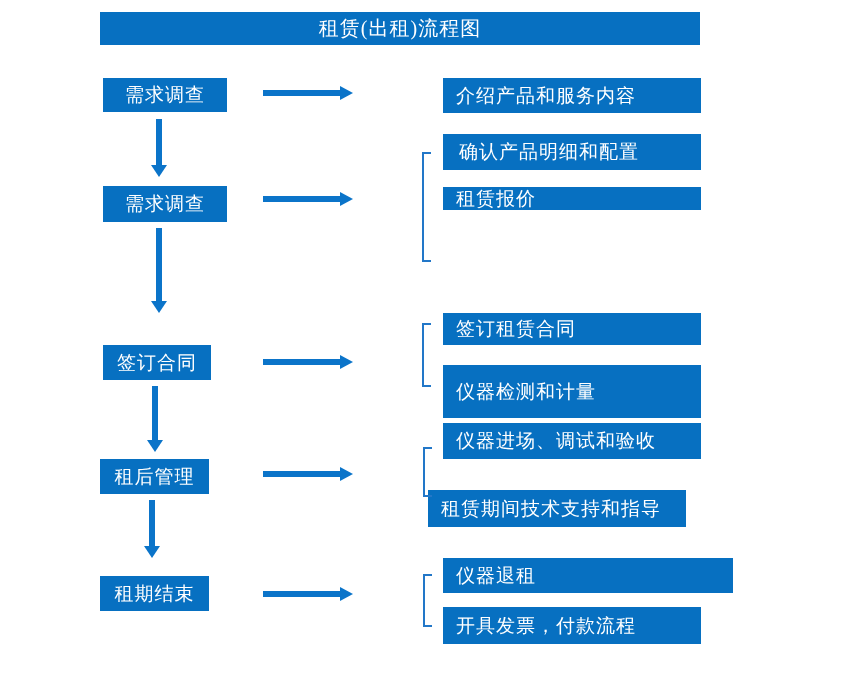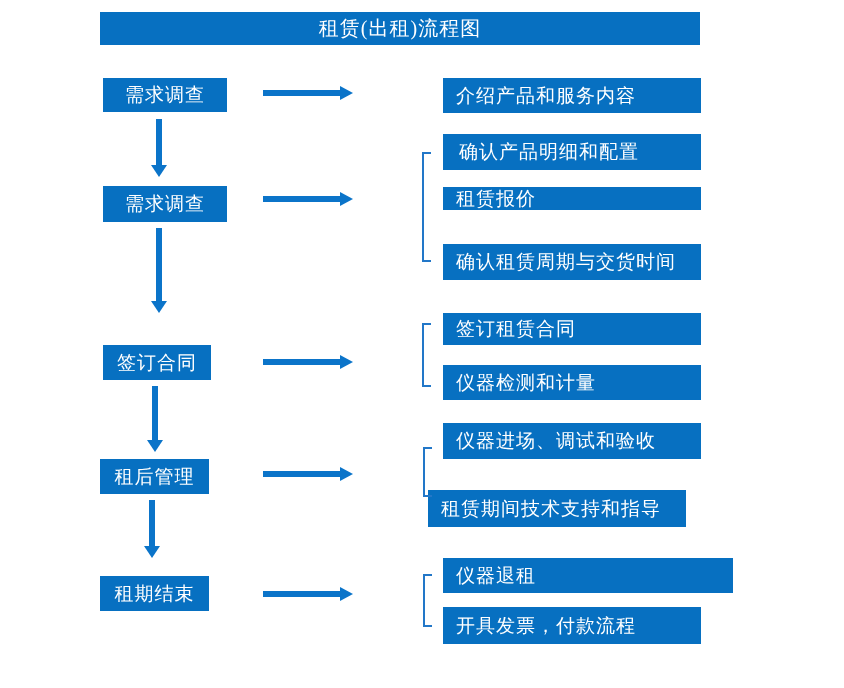--- a/index.html
+++ b/index.html
@@ -49,24 +49,23 @@
   <div class="box center" style="left:103px;top:78px;width:124px;height:34px;">需求调查</div>
   <div class="box center" style="left:103px;top:186px;width:124px;height:36px;">需求调查</div>
   <div class="box center" style="left:103px;top:345px;width:108px;height:35px;">签订合同</div>
   <div class="box center" style="left:100px;top:459px;width:109px;height:35px;">租后管理</div>
   <div class="box center" style="left:100px;top:576px;width:109px;height:35px;">租期结束</div>
 
   <div class="box leftpad" style="left:443px;top:78px;width:258px;height:35px;">介绍产品和服务内容</div>
 
   <div class="box leftpad" style="left:443px;top:134px;width:258px;height:36px;padding-left:16px;">确认产品明细和配置</div>
   <div class="box leftpad" style="left:443px;top:187px;width:258px;height:23px;">租赁报价</div>
-  <div class="box leftpad" style="left:443px;top:244px;width:258px;height:36px;">确认租赁周期与交货时间</div>
 
   <div class="box leftpad" style="left:443px;top:313px;width:258px;height:32px;">签订租赁合同</div>
-  <div class="box leftpad" style="left:443px;top:365px;width:258px;height:35px;">仪器检测和计量</div>
+  <div class="box leftpad" style="left:443px;top:365px;width:258px;height:53px;">仪器检测和计量</div>
 
   <div class="box leftpad" style="left:443px;top:423px;width:258px;height:36px;">仪器进场、调试和验收</div>
   <div class="box leftpad" style="left:428px;top:490px;width:258px;height:37px;">租赁期间技术支持和指导</div>
 
   <div class="box leftpad" style="left:443px;top:558px;width:290px;height:35px;">仪器退租</div>
   <div class="box leftpad" style="left:443px;top:607px;width:258px;height:37px;">开具发票，付款流程</div>
 
   <div class="harrow" style="left:263px;top:86px;width:90px;">
     <div class="hshaft"></div>
     <div class="hhead"></div>

